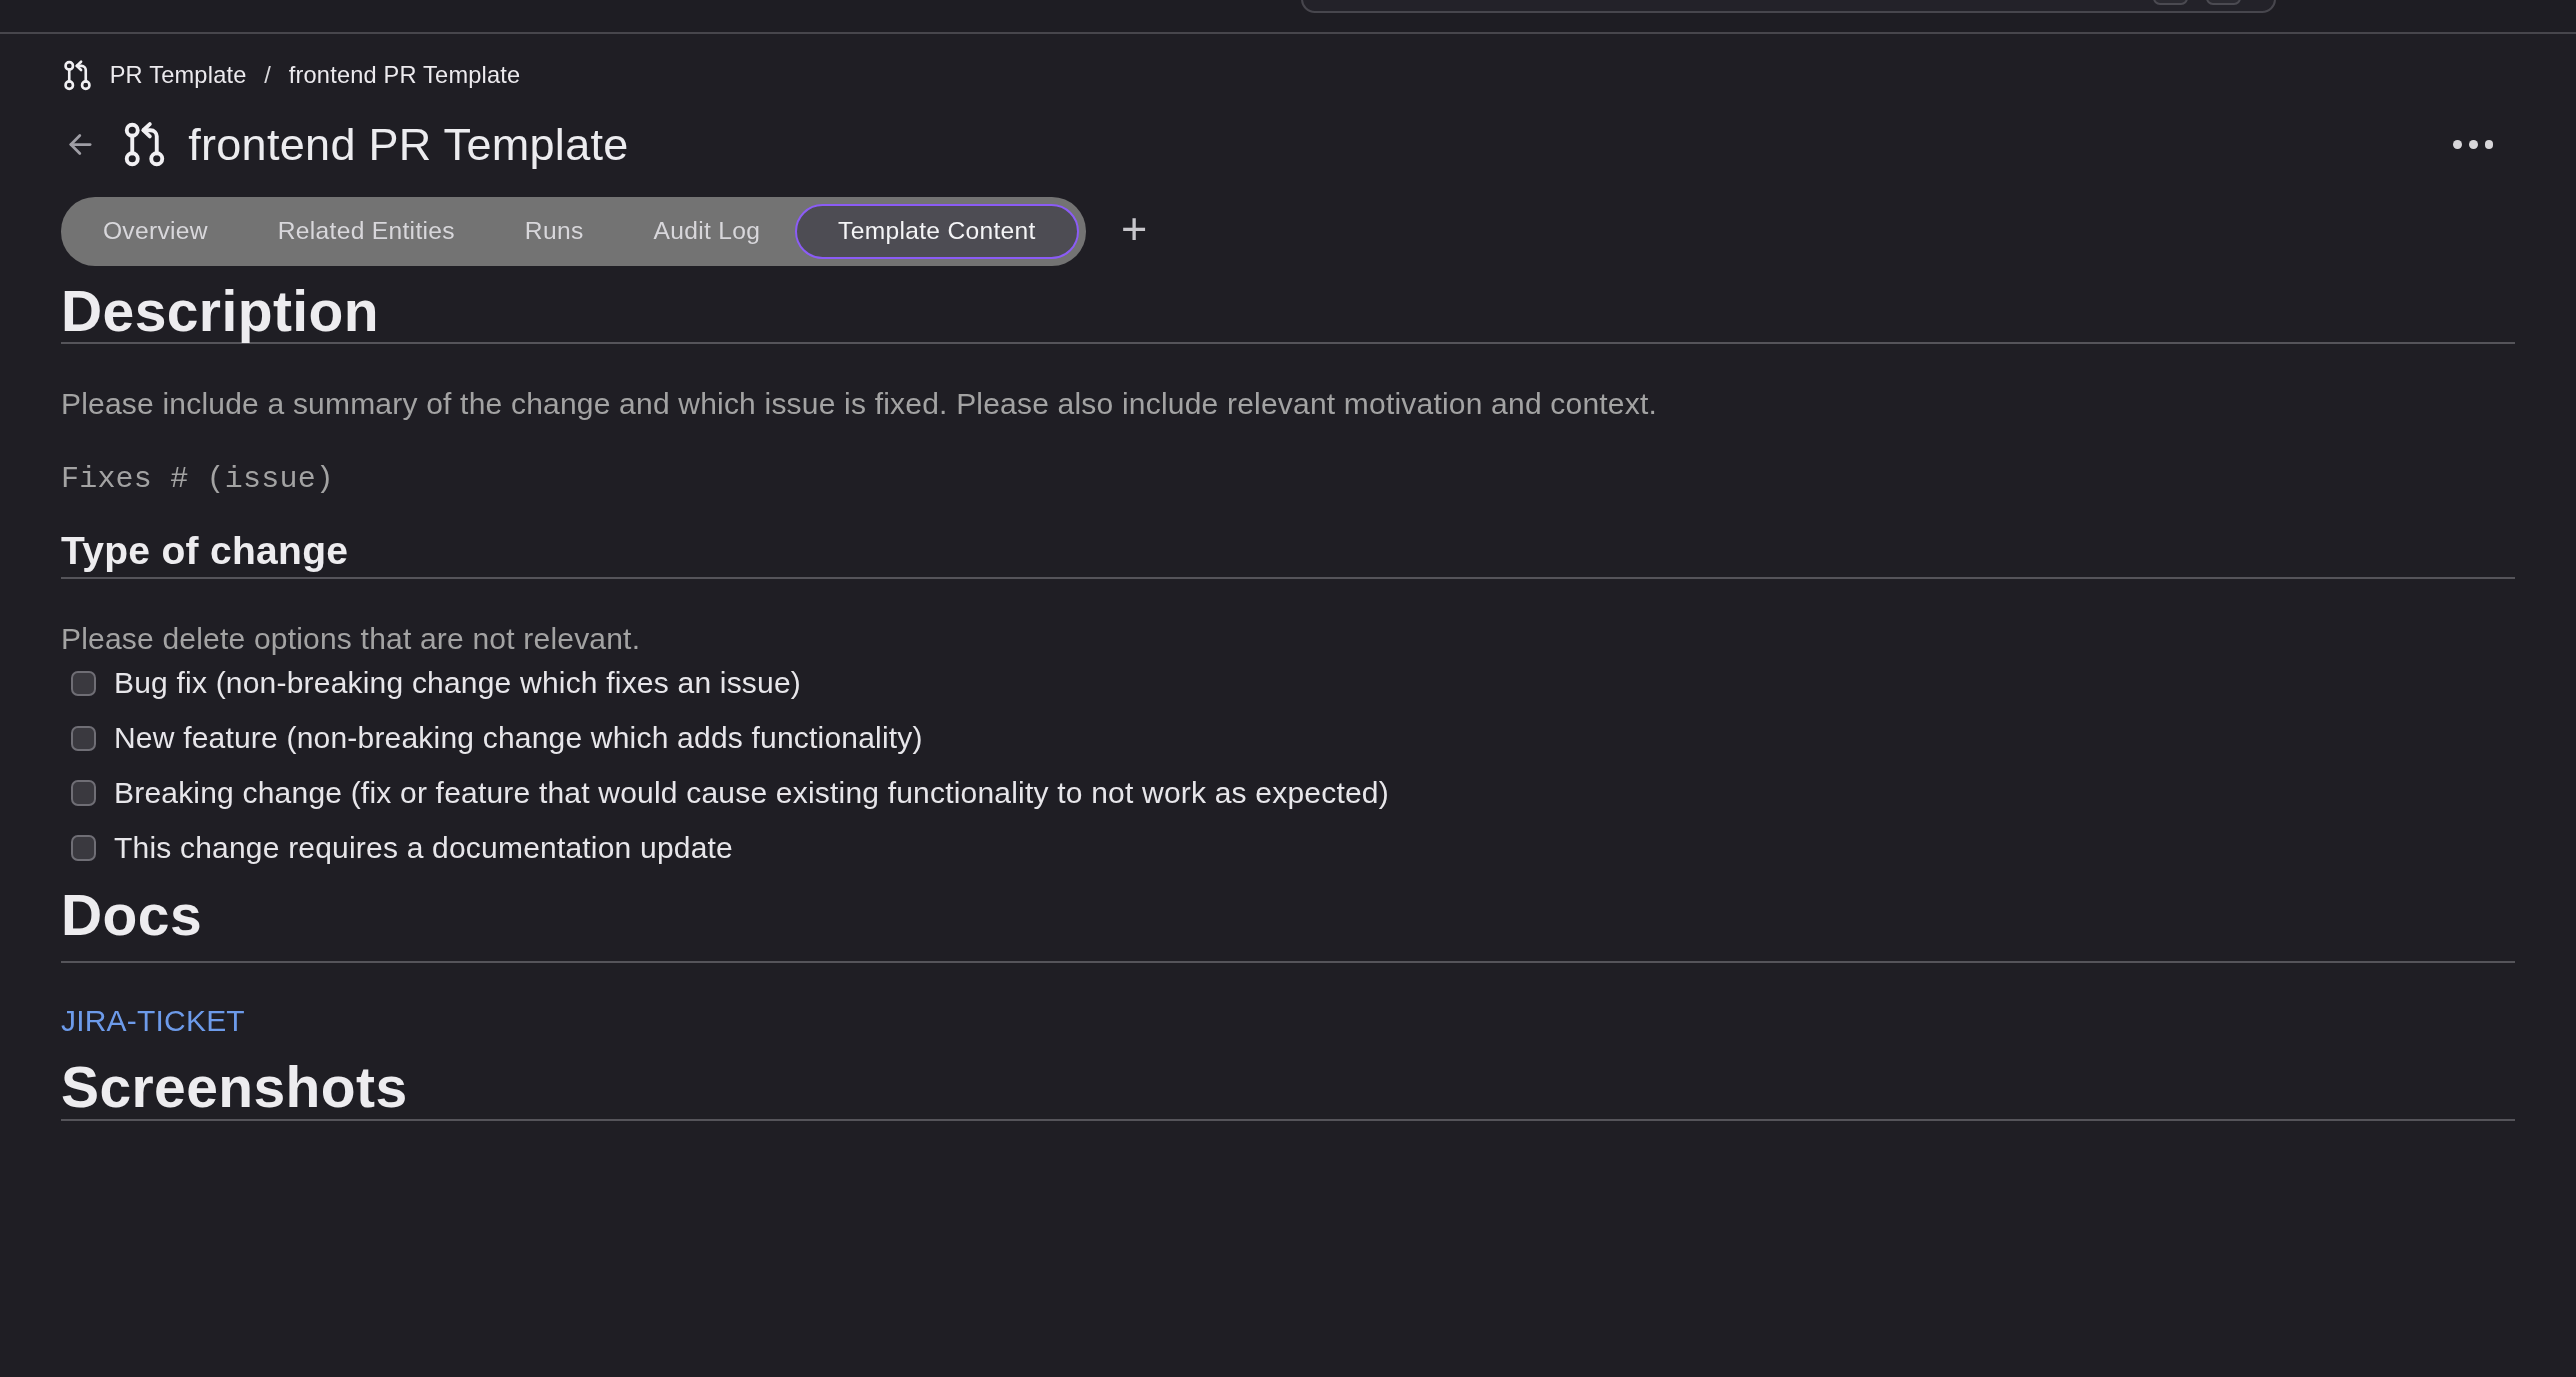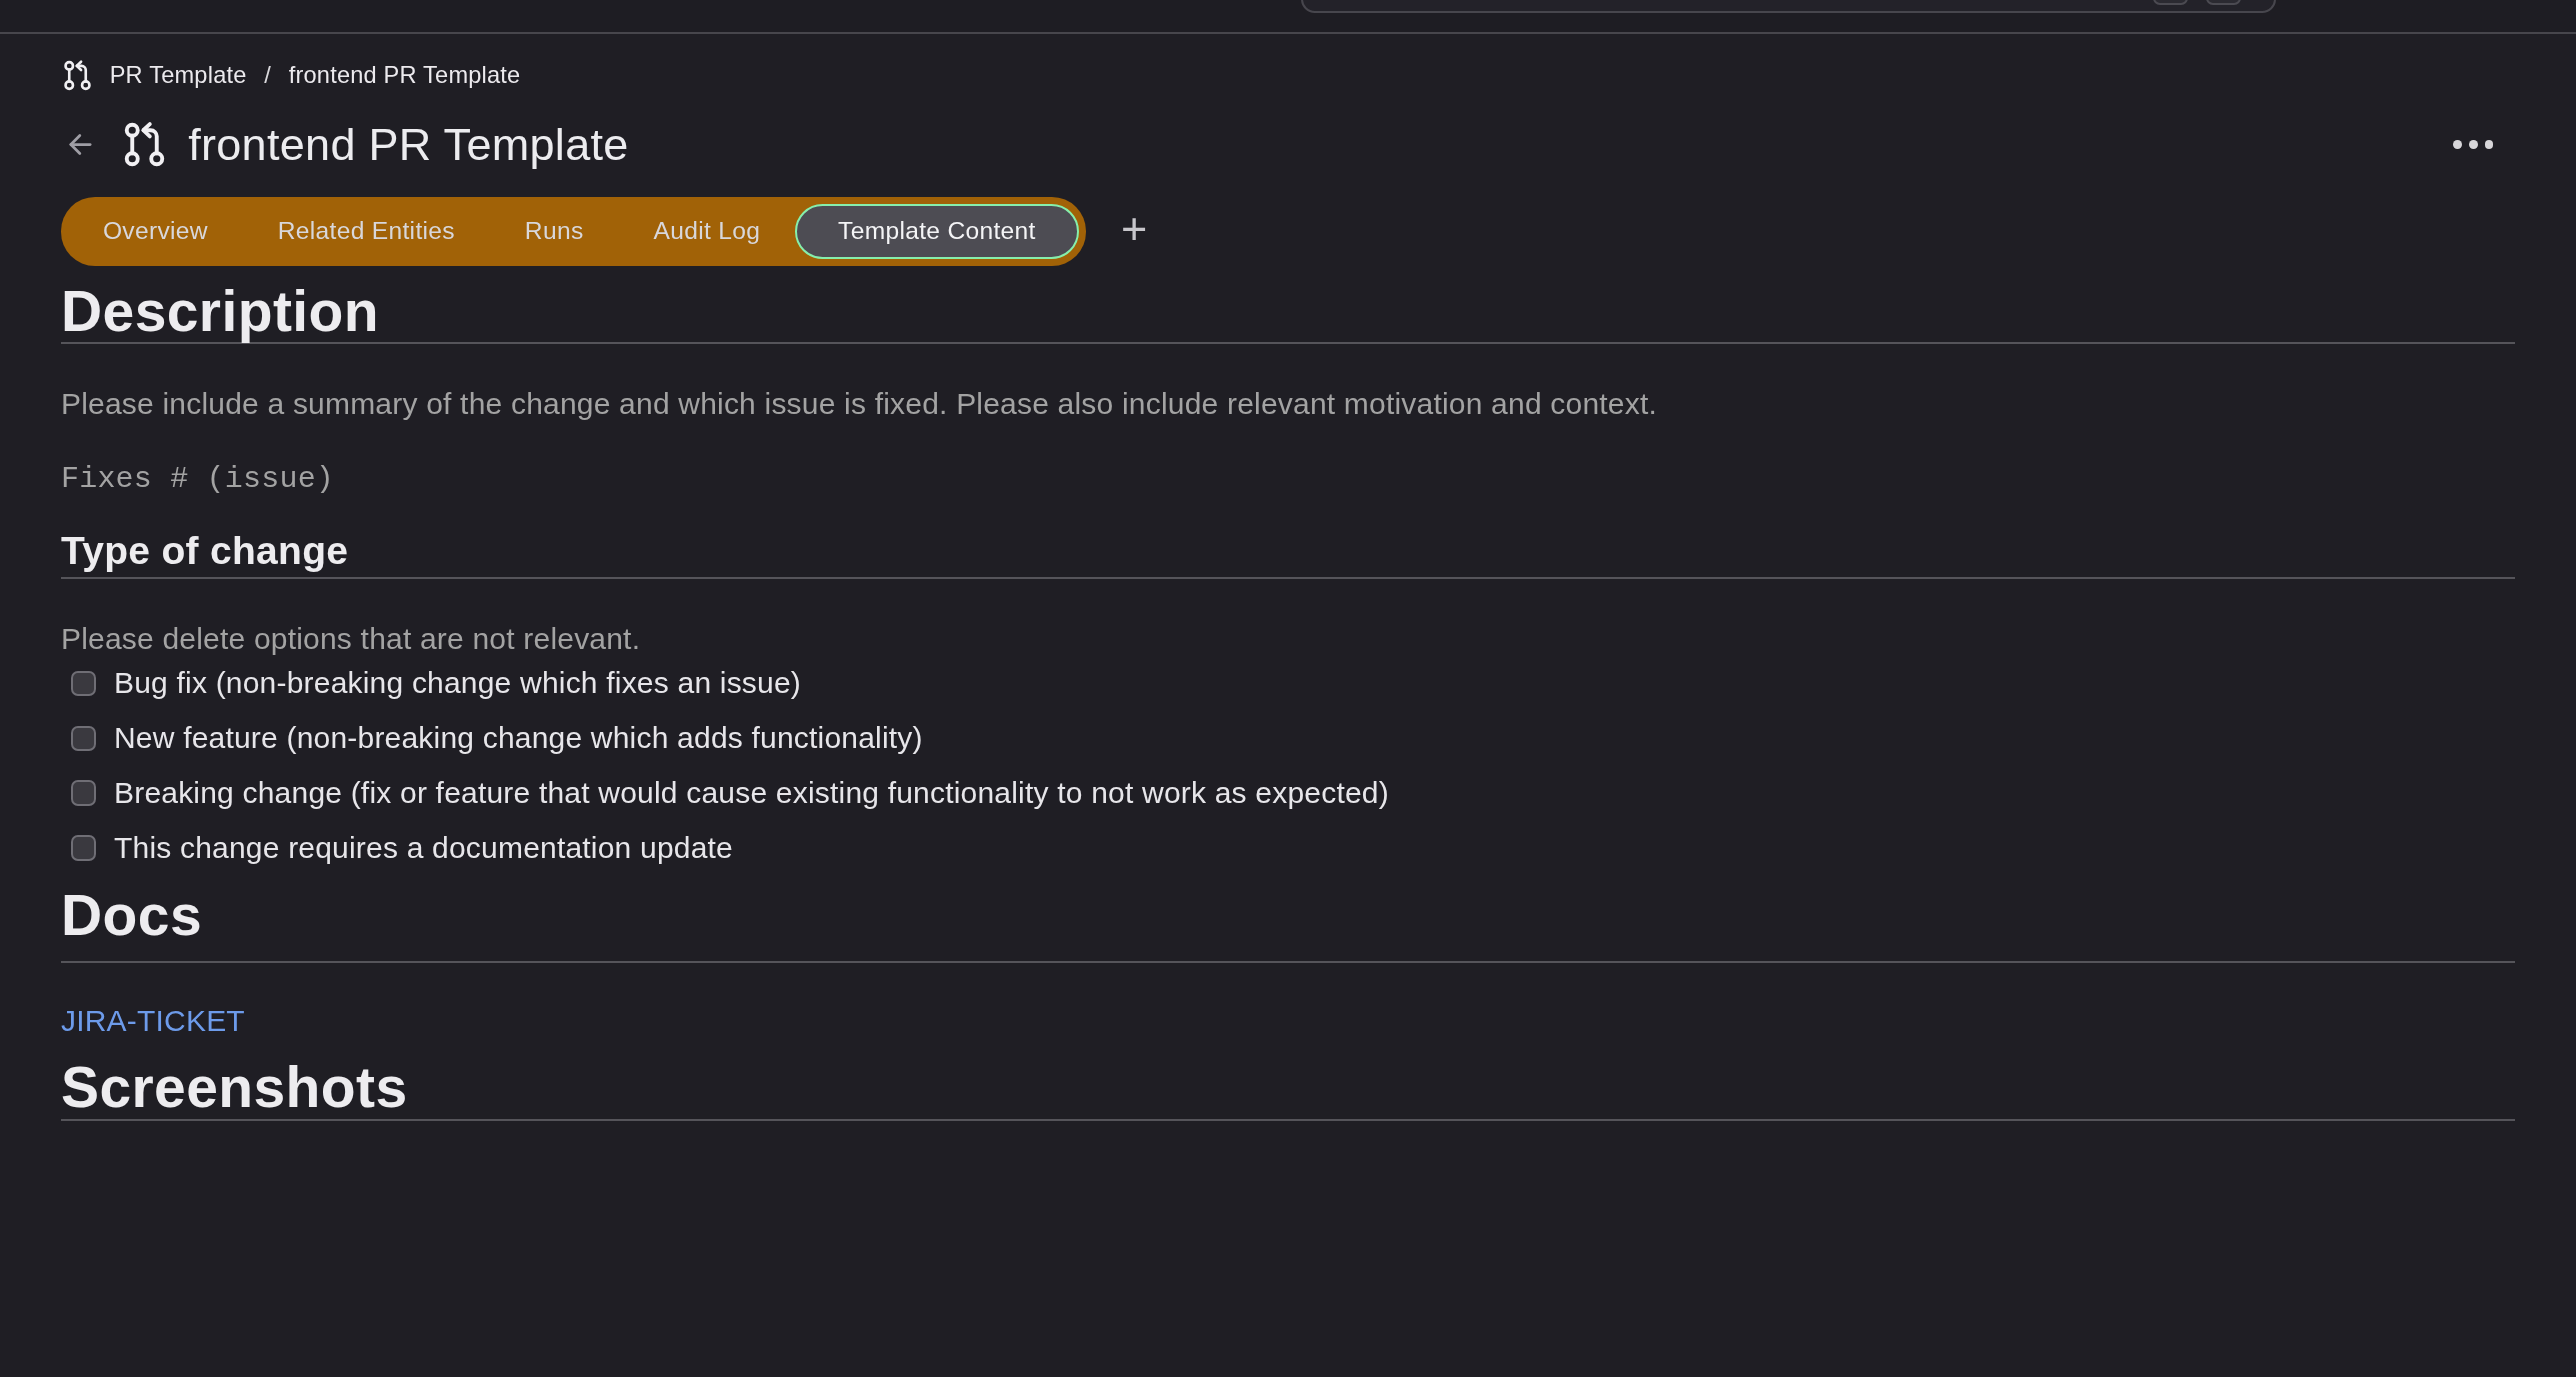--- a/index.html
+++ b/index.html
@@ -92,39 +92,39 @@
   }
   .more-btn .dot { width: 8.8px; height: 8.8px; border-radius: 50%; background: #d7d6d9; }
 
   
   .tabs-row { margin-top: 23.6px; display: flex; align-items: center; }
   .tabs {
     display: inline-flex;
     align-items: center;
     height: 69px;
     border-radius: 34px;
-    background: #a16207;
+    background: #737373;
     padding: 0 6.9px;
   }
   .tab {
     border: none;
     background: transparent;
     color: #d8d7db;
     font-family: inherit;
     font-size: 24.6px;
     letter-spacing: 0.3px;
     padding: 0 35px;
     height: 55px;
     display: flex; align-items: center;
     cursor: pointer;
     white-space: nowrap;
   }
   .tab.active {
     background: #4d4c53;
-    border: 2px solid #86efac;
+    border: 2px solid #8b5cf6;
     border-radius: 27.5px;
     color: #f4f4f6;
     padding: 0 41px;
   }
   .add-tab-btn {
     margin-left: 29.5px;
     background: none; border: none; cursor: pointer;
     color: #c7c6cb;
     font-size: 45px;
     font-weight: 300;

